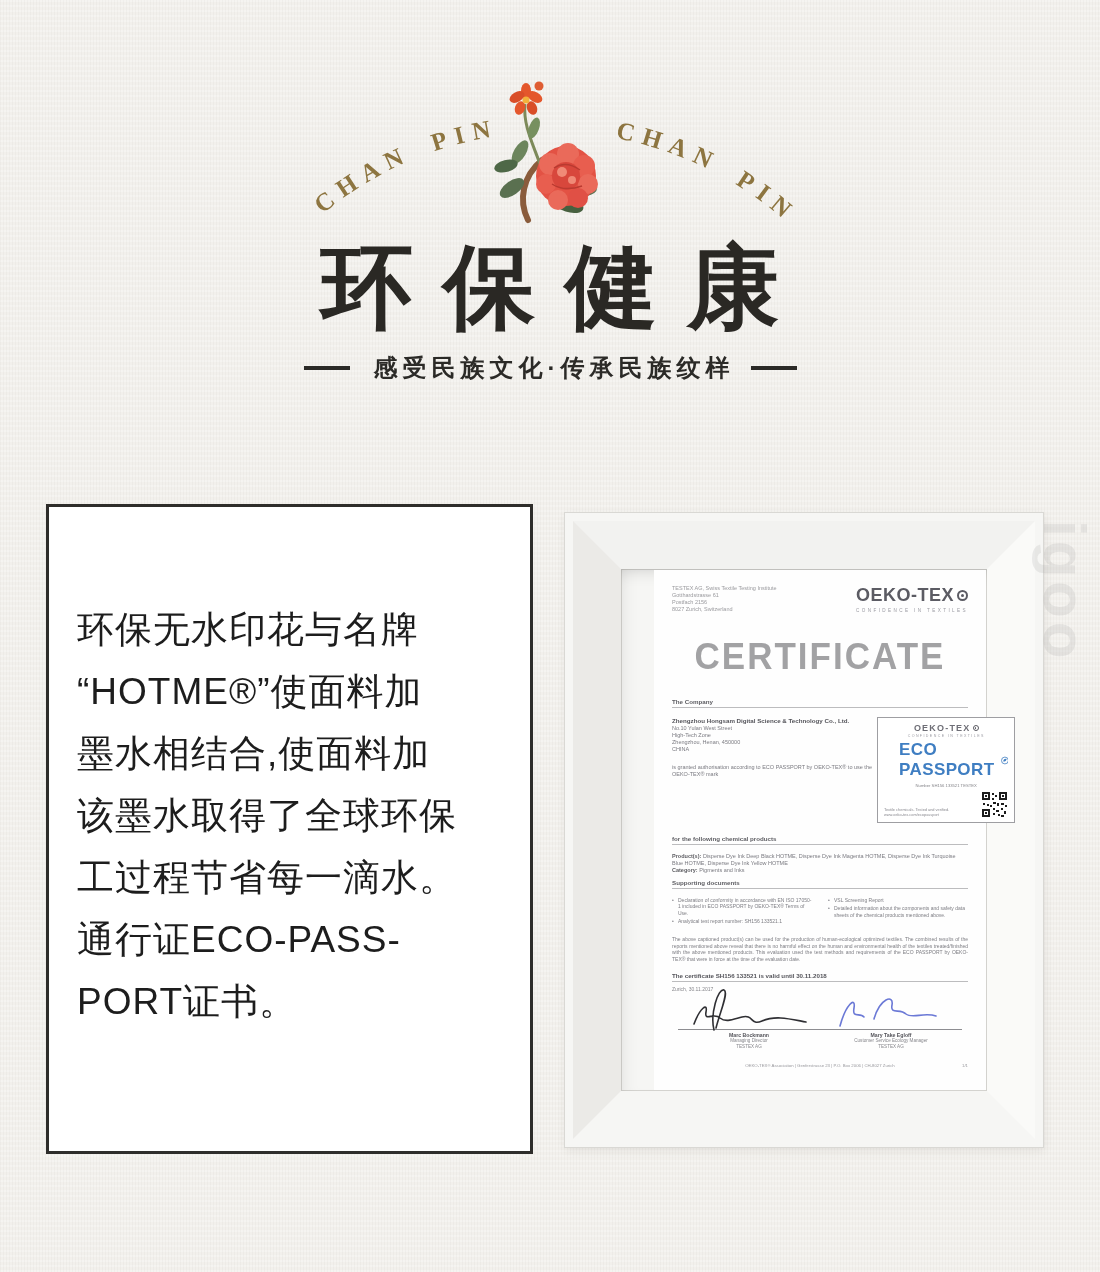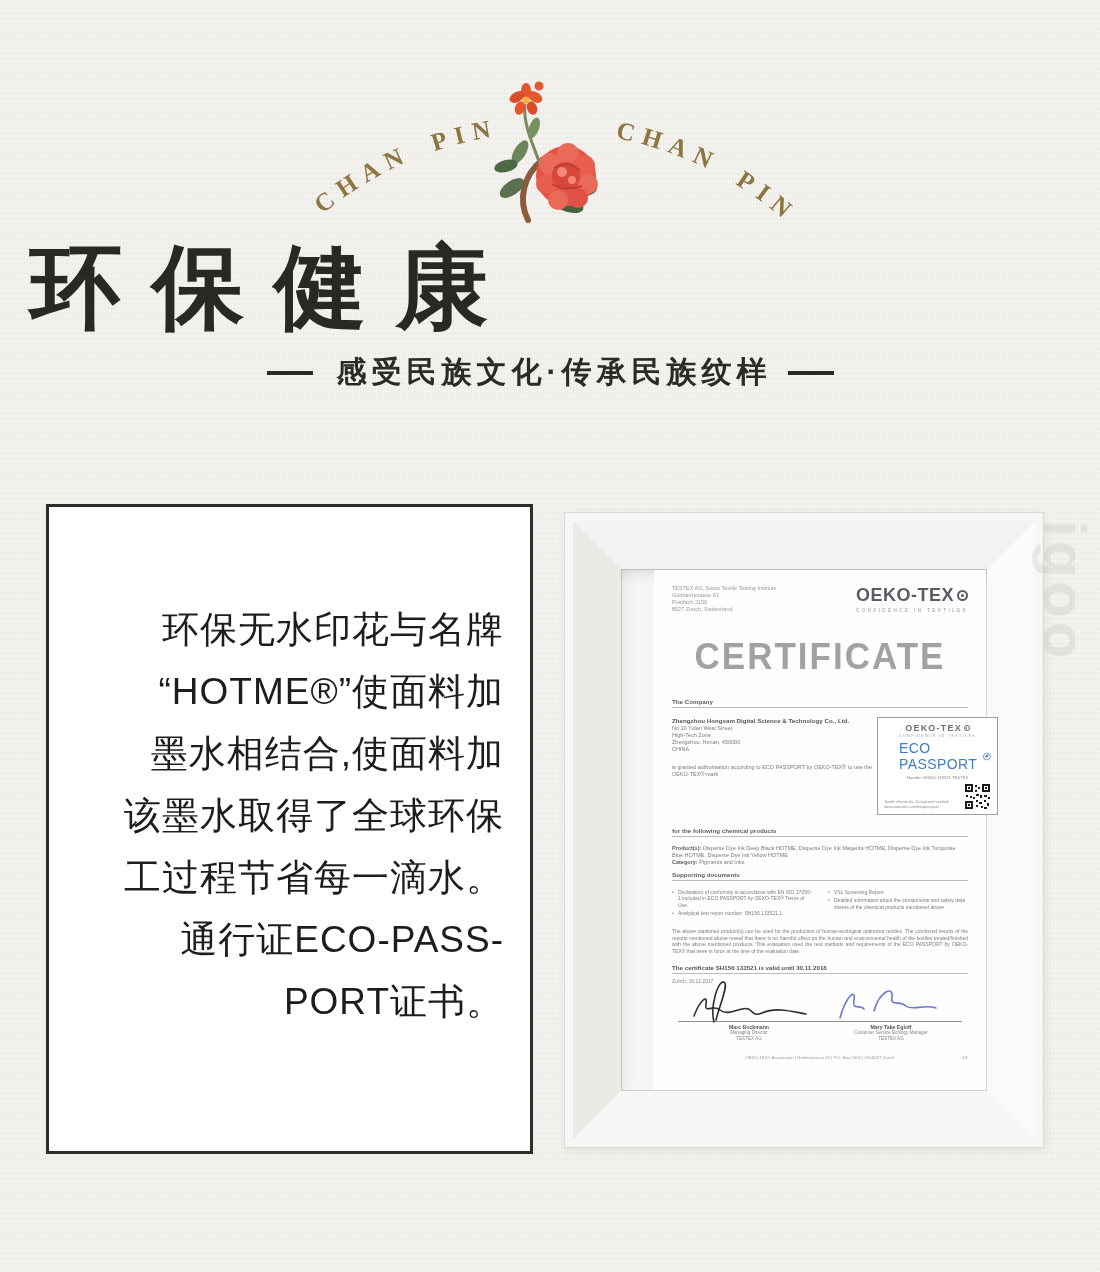--- a/index.html
+++ b/index.html
@@ -7,33 +7,33 @@
   .stage{position:relative;width:1100px;height:1272px;overflow:hidden;
     background-color:#f2f0ec;
     background-image:
       repeating-linear-gradient(90deg, rgba(120,115,105,0.045) 0 1px, rgba(255,255,255,0) 1px 3px),
       repeating-linear-gradient(0deg, rgba(255,255,255,0.25) 0 2px, rgba(0,0,0,0) 2px 5px);
   }
   
   .header-svg{position:absolute;left:0;top:0;width:1100px;height:250px;}
   .arc-text{font-family:"Liberation Serif","DejaVu Serif",serif;font-weight:bold;
     font-size:25px;letter-spacing:8px;word-spacing:9px;fill:#8d7540;}
-  .page-title{position:absolute;left:0;top:238px;width:1100px;text-align:left;
+  .page-title{position:absolute;left:0;top:238px;width:1100px;text-align:center;
     font-family:"Liberation Serif","DejaVu Serif",serif;
     font-size:92px;line-height:1.1;font-weight:900;color:#2a2824;
     letter-spacing:30px;text-indent:30px;}
   .subtitle-row{position:absolute;left:0;top:352px;width:1100px;display:flex;
     align-items:center;justify-content:center;gap:16px;}
   .subtitle-dash{width:46px;height:4px;background:#2b2a27;}
-  .page-subtitle{font-size:30px;font-weight:bold;color:#2b2a27;letter-spacing:5px;margin-left:8px;}
+  .page-subtitle{font-size:24px;font-weight:bold;color:#2b2a27;letter-spacing:5px;margin-left:8px;}
   
   .intro-box{position:absolute;left:46px;top:504px;width:487px;height:650px;
     background:#ffffff;border:3px solid #2e2d2b;box-sizing:border-box;}
   .intro-text{padding:92px 26px 0 28px;}
-  .intro-line{font-size:37px;line-height:62px;color:#1d1d1d;letter-spacing:1px;white-space:nowrap;text-align:right;}
+  .intro-line{font-size:37px;line-height:62px;color:#1d1d1d;letter-spacing:1px;white-space:nowrap;}
   
   .frame{position:absolute;left:565px;top:513px;width:478px;height:634px;
     background:#f6f6f4;box-shadow:0 0 0 1px #d9d8d4, 1px 3px 9px rgba(70,62,50,.10);}
   .bevel{position:absolute;inset:8px;border:48px solid;box-sizing:border-box;
     border-color:#f2f2f0 #fafaf8 #f6f6f4 #ebeae7;
     box-shadow:inset 0 0 0 1px #d5d4d0;}
   .bevel::after{content:"";position:absolute;inset:0;
     box-shadow:inset 0 14px 18px -14px rgba(0,0,0,0.18), inset 14px 0 18px -14px rgba(0,0,0,0.10);}
   .paper{position:absolute;inset:57px;background:#fefefe;box-sizing:border-box;
     padding:15px 18px;color:#6e6e72;filter:blur(0.3px);margin-left:32px;}
@@ -56,21 +56,21 @@
   .company-row{display:flex;justify-content:space-between;margin-top:9px;}
   .company-left{width:205px;}
   .company-name{font-size:6.2px;font-weight:bold;line-height:7.6px;color:#54545a;}
   .addr-line{font-size:5.5px;line-height:7px;color:#7a7a80;}
   .grant{margin-top:11px;font-size:5.5px;line-height:7px;color:#7a7a80;width:215px;}
   .badge{width:146px;border:1px solid #9e9ea2;padding:5px 6px 4px;box-sizing:border-box;background:#fff;}
   .badge-brand{display:flex;justify-content:center;align-items:center;gap:2px;
     font-size:9px;font-weight:bold;color:#6e6e76;letter-spacing:1.2px;}
   .badge-tagline{text-align:center;font-size:3.6px;letter-spacing:1.4px;color:#9c9ca4;margin-top:1px;}
   .badge-name-row{display:flex;justify-content:center;align-items:center;gap:3px;margin-top:2px;}
-  .badge-name{font-size:14px;font-weight:normal;color:#3f7ec2;letter-spacing:.4px;padding-left:15px;}
+  .badge-name{font-size:17px;font-weight:bold;color:#3f7ec2;letter-spacing:.4px;padding-left:15px;}
   .badge-number{text-align:center;font-size:4.2px;color:#85858a;margin-top:2.5px;}
   .badge-bottom{display:flex;justify-content:space-between;align-items:flex-end;margin-top:3px;}
   .badge-verify{font-size:3.9px;line-height:5.2px;color:#8b8b91;}
   .qr{width:27px;height:27px;flex:none;}
   .scope-heading{font-size:6.2px;font-weight:bold;color:#5d5d62;margin-top:12px;}
   .products{margin-top:8px;font-size:5.5px;line-height:7px;color:#7a7a80;}
   .inline-label{font-weight:bold;color:#5d5d62;}
   .category-line{font-size:5.5px;line-height:7px;color:#7a7a80;}
   .supporting{font-size:6.2px;font-weight:bold;color:#5d5d62;margin-top:5px;}
   .bullets{display:flex;gap:16px;margin-top:8px;}

